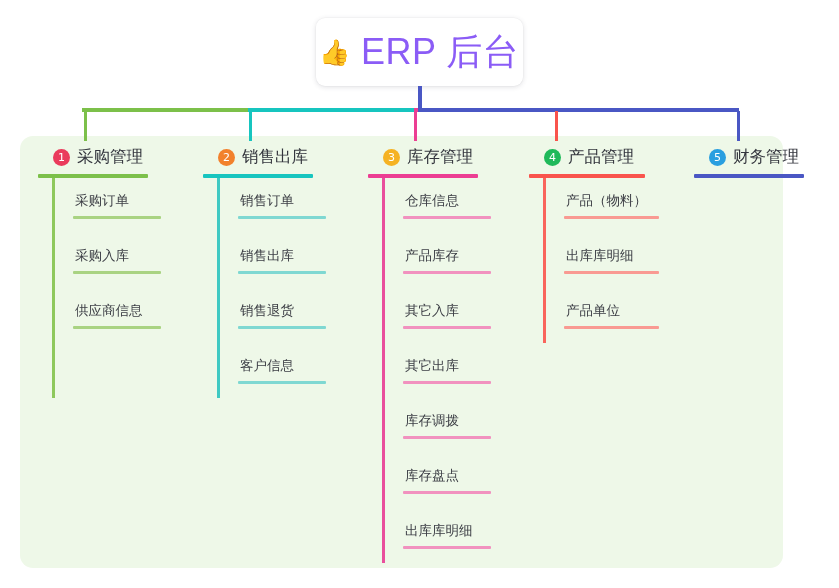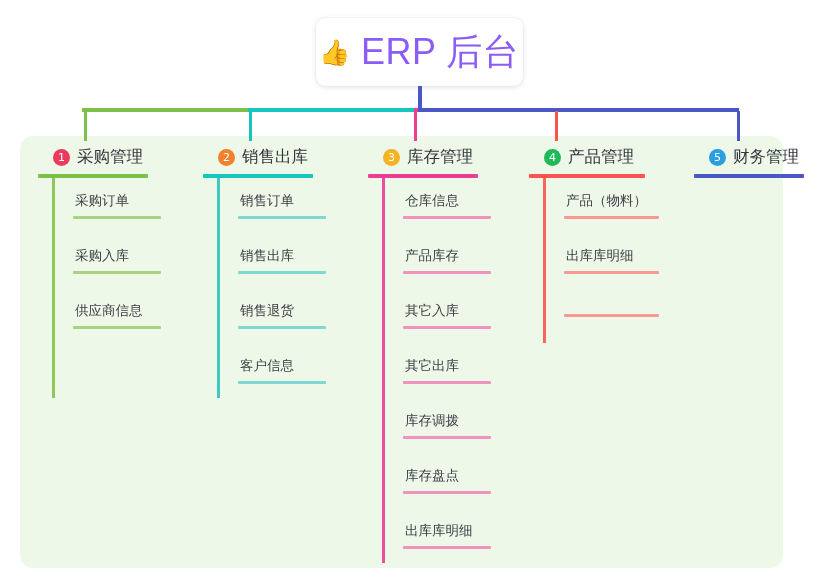--- a/index.html
+++ b/index.html
@@ -280,20 +280,21 @@
           <div class="spine" style="background: rgb(249, 101, 92); height: 165px;"></div>
           <div class="leaf">
             <div class="leaf-label">产品（物料）</div>
             <div class="leaf-rule" style="width: 95px; background: rgb(249, 154, 146);"></div>
           </div>
           <div class="leaf">
             <div class="leaf-label">出库库明细</div>
             <div class="leaf-rule" style="width: 95px; background: rgb(249, 154, 146);"></div>
           </div>
           <div class="leaf">
+            <div class="leaf-label">产品单位</div>
             <div class="leaf-rule" style="width: 95px; background: rgb(249, 154, 146);"></div>
           </div>
         </div>
       </div>
       <div class="drop" style="left: 737px; background: rgb(74, 87, 196);"></div>
       <div class="branch" style="left: 694px; width: 130px;">
         <div class="branch-header">
           <span class="badge" style="background: rgb(42, 159, 224);">5</span>
           <span class="branch-label">财务管理</span>
         </div>

